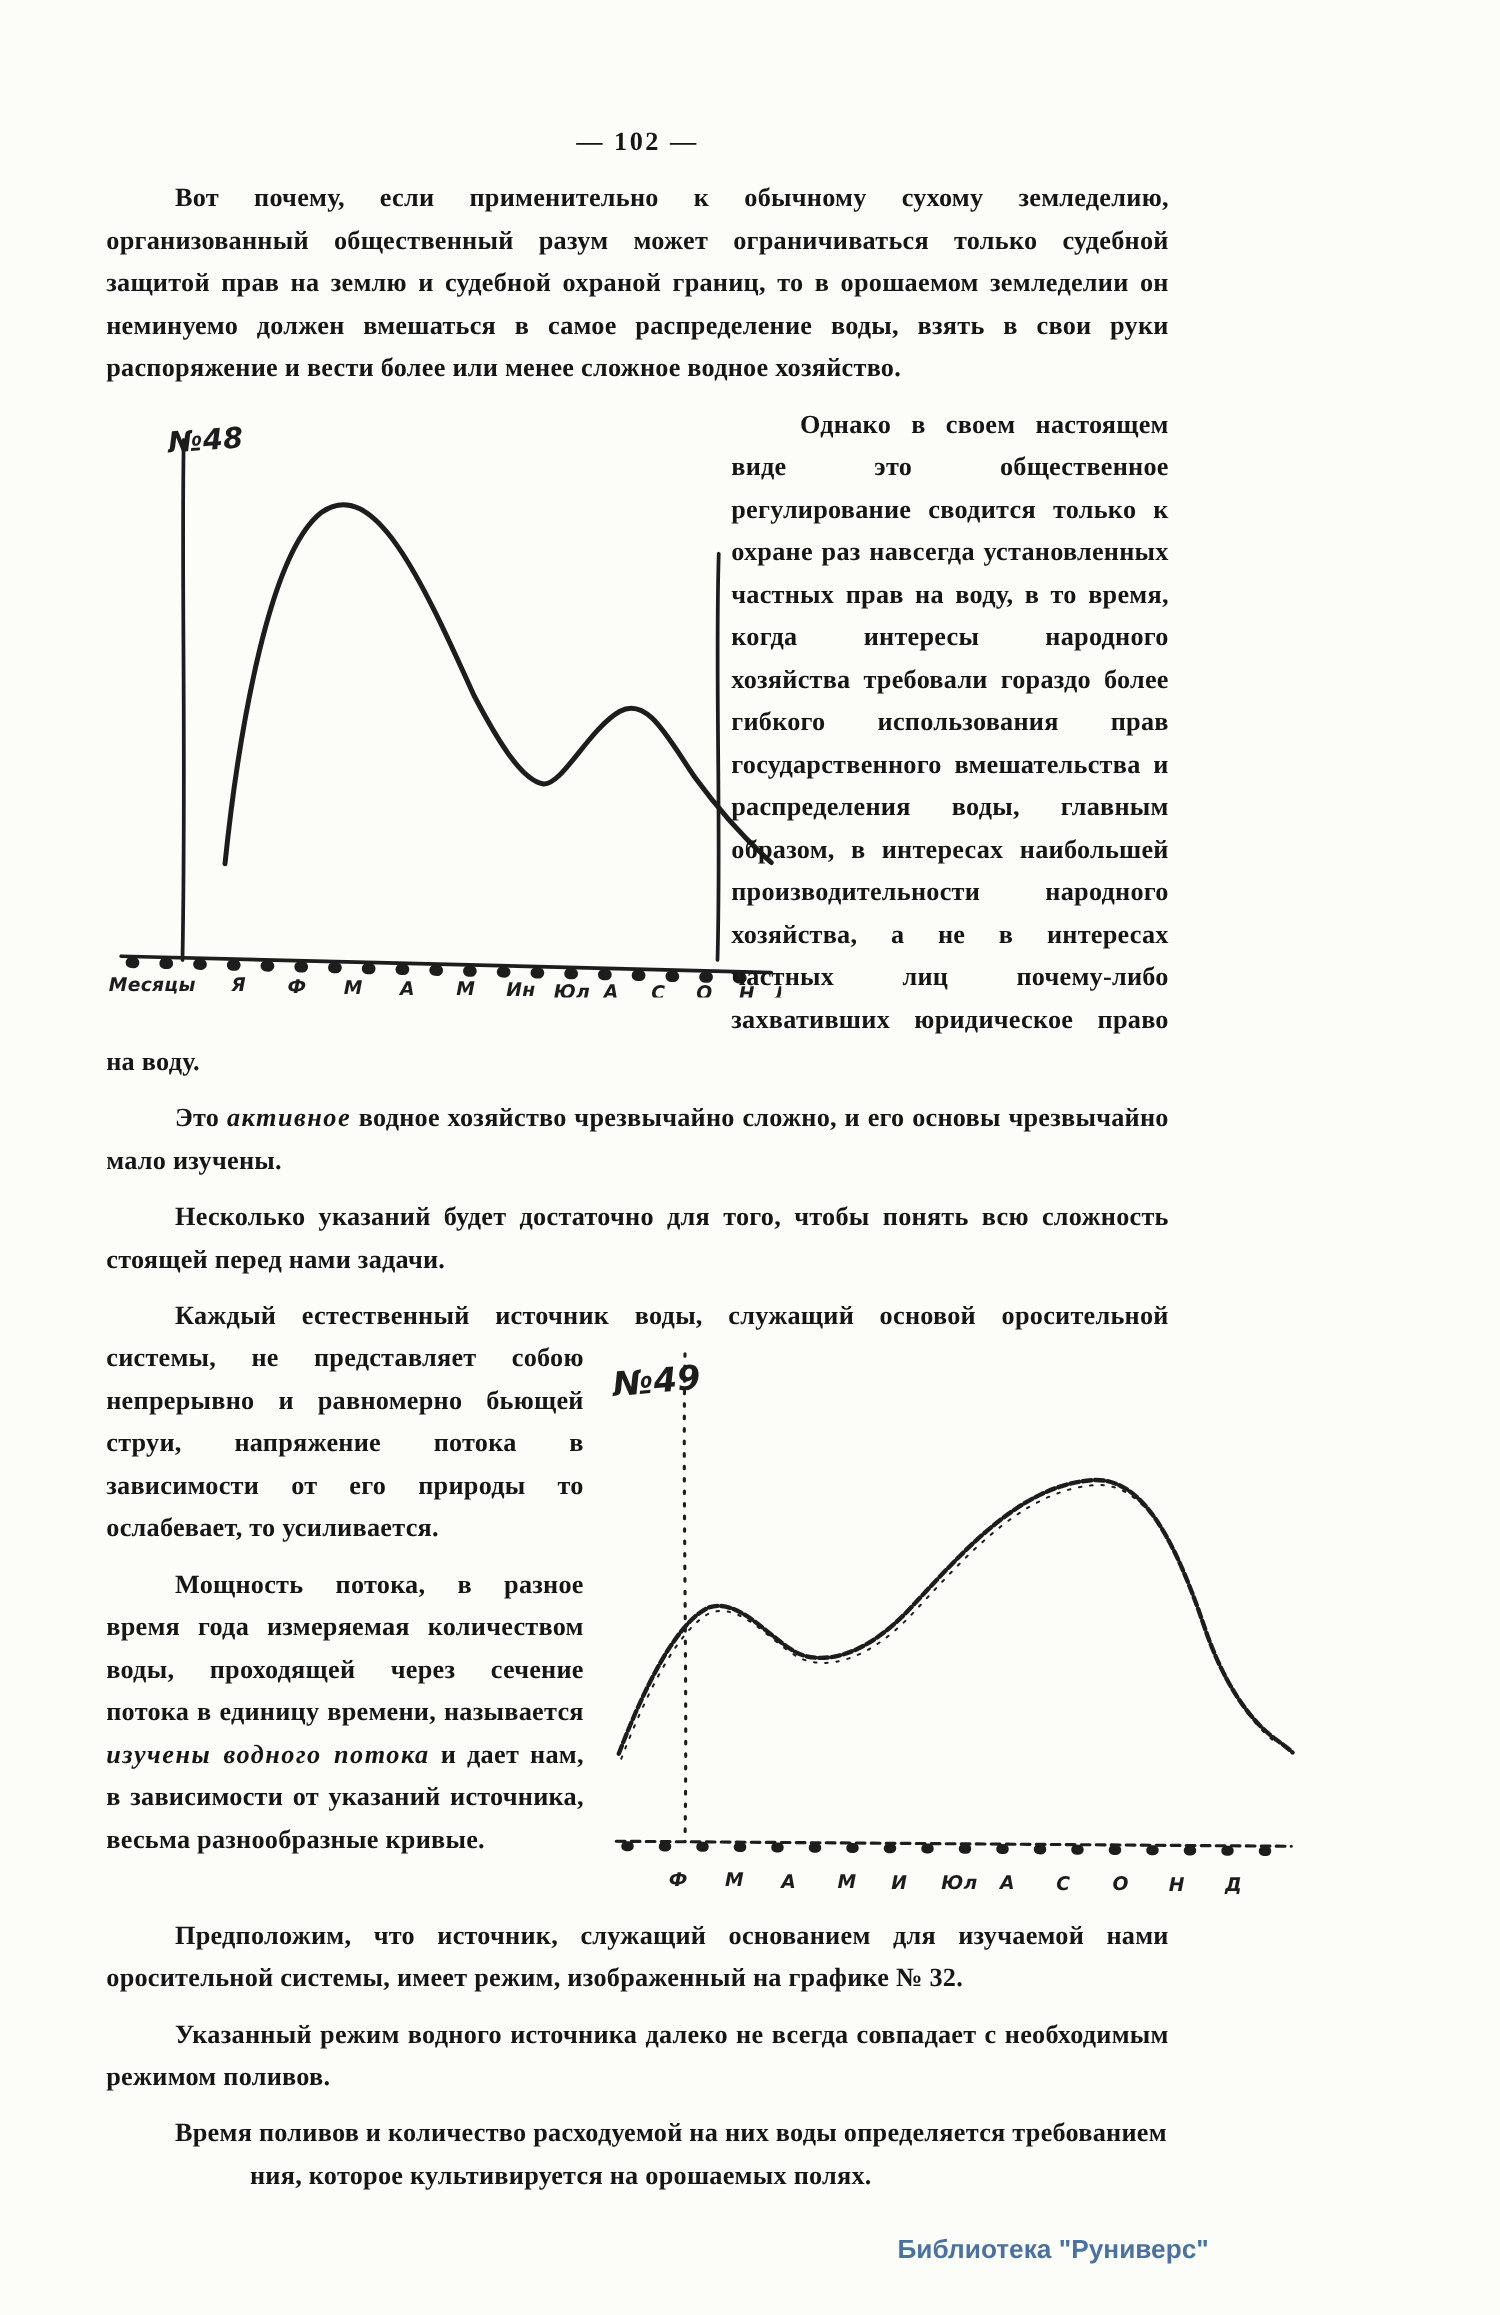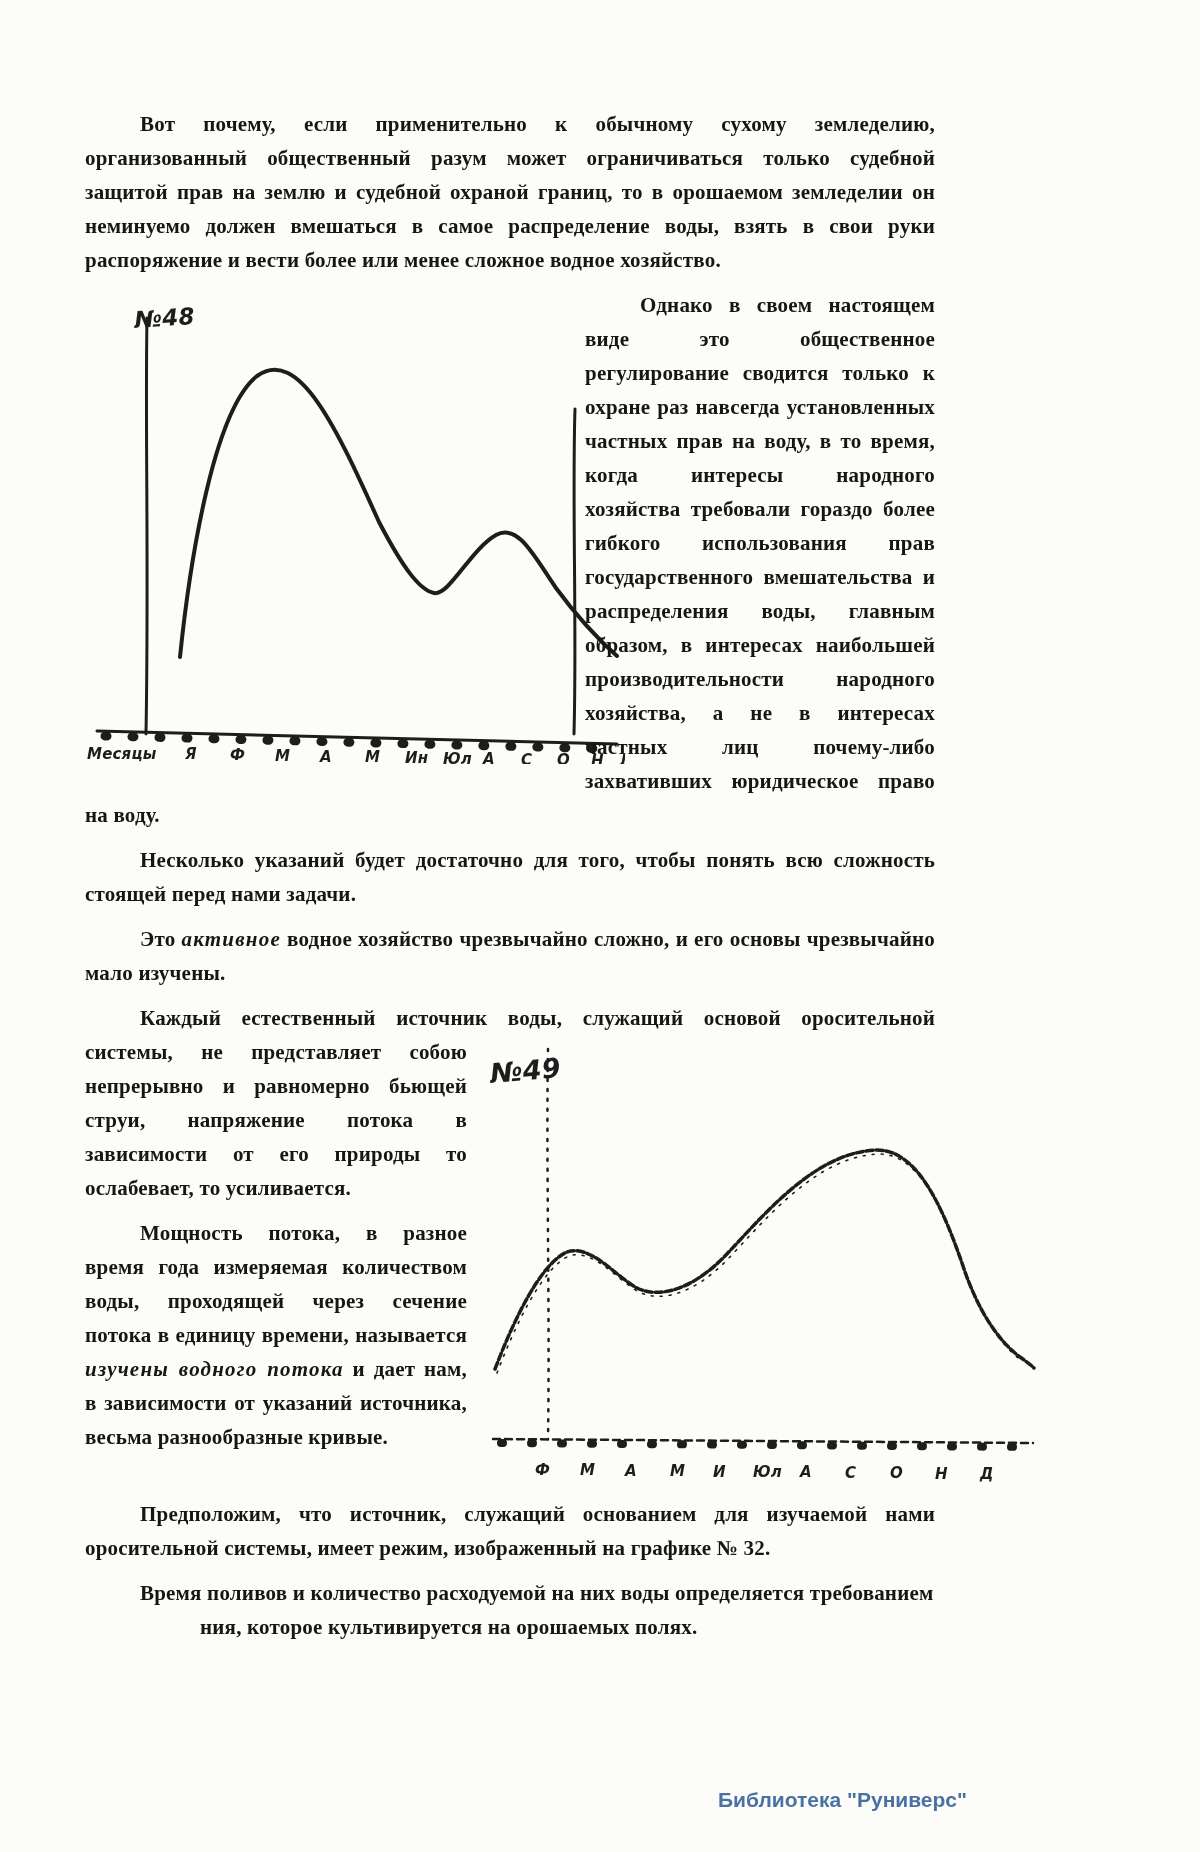--- a/index.html
+++ b/index.html
@@ -58,20 +58,21 @@
     font-weight:bold;
     color:#4a71a3;
   }
 </style>
 </head>
 <body>
 
 <div class="page">
   <div class="content">
 
+    <div class="pageno">— 102 —</div>
 
     <p class="para">Вот почему, если применительно к обычному сухому земледелию, организованный общественный разум может ограничиваться только судебной защитой прав на землю и судебной охраной границ, то в орошаемом земледелии он неминуемо должен вмешаться в самое распределение воды, взять в свои руки распоряжение и вести более или менее сложное водное хозяйство.</p>
 
     <p class="para">
       <span class="float-chart-left">
         <svg width="540" height="470" viewBox="0 0 540 470">
           <text class="hand" x="50" y="34" font-size="23" transform="rotate(-4 50 34)">№48</text>
           <path class="ink" d="M62,24 C60,130 64,270 61,440" stroke-width="3"></path>
           <path class="ink" d="M490,115 C487,210 492,330 489,440" stroke-width="3"></path>
           <path class="ink" d="M12,437 L532,450" stroke-width="3"></path>
@@ -91,23 +92,23 @@
             <text class="hand" x="472" y="471">О</text>
             <text class="hand" x="506" y="472">Н</text>
             <text class="hand" x="534" y="472">Д</text>
           </g>
         </svg>
       </span>
       </p>
 
     <p class="para">Однако в своем настоящем виде это общественное регулирование сводится только к охране раз навсегда установленных частных прав на воду, в то время, когда интересы народного хозяйства требовали гораздо более гибкого использования прав государственного вмешательства и распределения воды, главным образом, в интересах наибольшей производительности народного хозяйства, а не в интересах частных лиц почему-либо захвативших юридическое право на воду.</p>
 
+    <p class="para clear"><span>Это </span><span class="em-ink">активное</span><span> водное хозяйство чрезвычайно сложно, и его основы чрезвычайно мало изучены.</span></p>
+
     <p class="para clear">Несколько указаний будет достаточно для того, чтобы понять всю сложность стоящей перед нами задачи.</p>
-
-    <p class="para clear"><span>Это </span><span class="em-ink">активное</span><span> водное хозяйство чрезвычайно сложно, и его основы чрезвычайно мало изучены.</span></p>
 
     <p class="para"><span>Каждый естественный источник воды, служащий основой оросительной системы,</span>
       <span class="float-chart-right">
         <svg width="600" height="450" viewBox="0 0 600 450">
           <text class="hand" x="6" y="44" font-size="27" transform="rotate(-5 6 44)">№49</text>
           <path class="ink" d="M63,10 C61,120 65,270 63,400" stroke-width="2.5" stroke-dasharray="2 8"></path>
           <path class="ink" d="M8,400 L548,404" stroke-width="2.5" stroke-dasharray="7 5"></path>
           <line class="ink" x1="16" y1="404" x2="546" y2="408" stroke-width="8" stroke-dasharray="2 28"></line>
           <path class="ink" d="M10,330 C28,283 55,225 82,213 C106,205 130,237 152,249 C172,259 205,253 240,217 C280,175 330,113 392,111 C430,111 455,160 478,227 C492,269 512,301 535,318 C542,323 546,326 549,329" stroke-width="3.5" stroke-dasharray="7 3"></path>
           <path class="ink" d="M12,334 C30,287 57,229 84,217 C108,209 132,241 154,253 C174,263 207,257 242,221 C282,179 332,117 394,115 C432,115 457,164 480,231 C494,273 514,305 537,322" stroke-width="1.6" stroke-dasharray="2 7"></path>
@@ -125,20 +126,21 @@
             <text class="hand" x="495" y="440">Д</text>
           </g>
         </svg>
       </span>
       <span>не представляет собою непрерывно и равномерно бьющей струи, напряжение потока в зависимости от его природы то ослабевает, то усиливается.</span></p>
 
     <p class="para"><span>Мощность потока, в разное время года измеряемая количеством воды, проходящей через сечение потока в единицу времени, называется </span><span class="em-ink">изучены водного потока</span><span> и дает нам, в зависимости от указаний источника, весьма разнообразные кривые.</span></p>
 
     <p class="para clear">Предположим, что источник, служащий основанием для изучаемой нами оросительной системы, имеет режим, изображенный на графике № 32.</p>
 
+    <p class="para clear">Указанный режим водного источника далеко не всегда совпадает с необходимым режимом поливов.</p>
 
     <p class="para clear">
         <span class="firstline">Время поливов и количество расходуемой на них воды определяется требованием</span>
         <span class="lastline-cut">ния, которое культивируется на орошаемых полях.</span>
       </p>
 
   </div>
 
   <div class="watermark">Библиотека "Руниверс"</div>
 </div>

